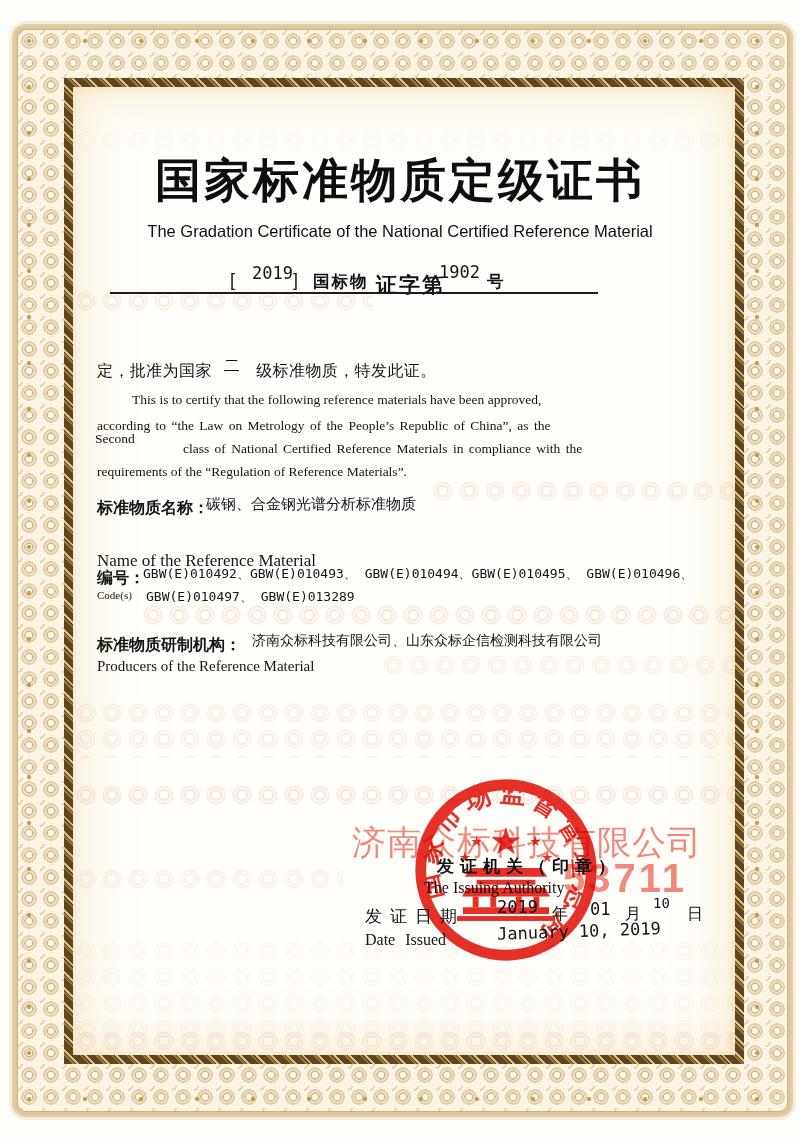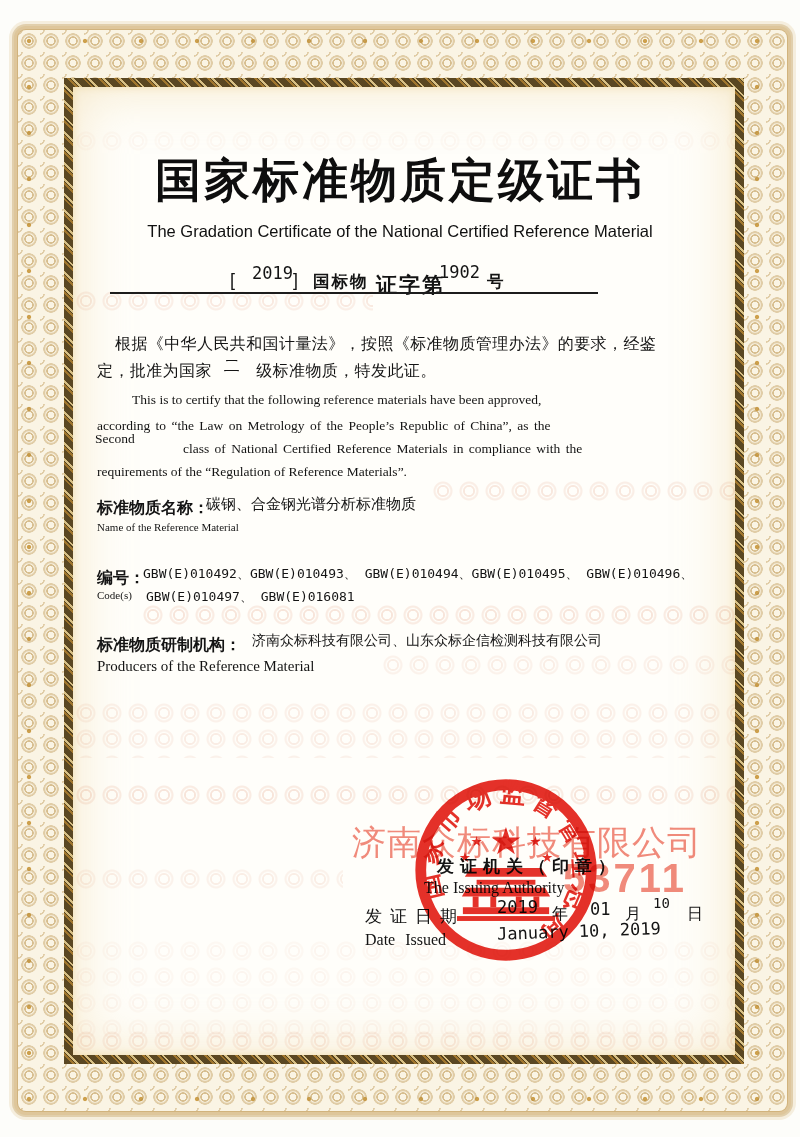--- a/index.html
+++ b/index.html
@@ -73,37 +73,36 @@
 
     <div class="abs cjk" style="left:230px;top:270px;font-size:18px">[</div>
     <div class="abs mono" style="left:252px;top:263px;font-size:17px">2019</div>
     <div class="abs cjk" style="left:293px;top:270px;font-size:18px">]</div>
     <div class="abs cjk" style="left:313px;top:271px;font-size:16.5px;font-weight:600;letter-spacing:2px">国标物</div>
     <div class="abs cjk" style="left:376px;top:271px;font-size:21px;font-weight:700;letter-spacing:2px">证字第</div>
     <div class="abs mono" style="left:439px;top:262px;font-size:17px">1902</div>
     <div class="abs cjk" style="left:487px;top:271px;font-size:16.5px;font-weight:600">号</div>
     <div class="rule"></div>
 
-    <div class="abs cjk" style="left:115px;top:334px;font-size:16px;letter-spacing:.4px">根据《中华人民共和国计量法》，按照《标准物质管理办法》的要求，经鉴</div>
     <div class="abs cjk" style="left:97px;top:361px;font-size:16px;letter-spacing:.4px"><span>定，批准为国家</span><span class="grade-cn">二</span><span>级标准物质，特发此证。</span></div>
 
     <div class="abs ser" style="left:132px;top:392px;font-size:13.5px">This is to certify that the following reference materials have been approved,</div>
     <div class="abs ser" style="left:97px;top:418px;font-size:13.5px;word-spacing:2px">according to “the Law on Metrology of the People’s Republic of China”, as the</div>
     <div class="abs ser" style="left:95px;top:431px;font-size:13.5px">Second</div>
     <div class="abs ser" style="left:183px;top:441px;font-size:13.5px;word-spacing:2px">class of National Certified Reference Materials in compliance with the</div>
     <div class="abs ser" style="left:97px;top:464px;font-size:13.5px">requirements of the “Regulation of Reference Materials”.</div>
 
     <div class="abs cjk" style="left:97px;top:498px;font-size:16px;font-weight:700">标准物质名称：</div>
     <div class="abs cjk" style="left:206px;top:495px;font-size:15px">碳钢、合金钢光谱分析标准物质</div>
-    <div class="abs ser" style="left:97px;top:521px;font-size:11px">Name of the Reference Material</div>
+    <div class="abs ser" style="left:97px;top:551px;font-size:17px">Name of the Reference Material</div>
 
     <div class="abs cjk" style="left:97px;top:568px;font-size:16px;font-weight:700">编号：</div>
     <div class="abs mono" style="left:143px;top:565px;font-size:13px">GBW(E)010492、GBW(E)010493、 GBW(E)010494、GBW(E)010495、 GBW(E)010496、</div>
     <div class="abs ser" style="left:97px;top:589px;font-size:11px">Code(s)</div>
-    <div class="abs mono" style="left:146px;top:588px;font-size:13px">GBW(E)010497、 GBW(E)016081</div>
+    <div class="abs mono" style="left:146px;top:588px;font-size:13px">GBW(E)010497、 GBW(E)013289</div>
 
     <div class="abs cjk" style="left:97px;top:635px;font-size:16px;font-weight:700">标准物质研制机构：</div>
     <div class="abs ser" style="left:97px;top:658px;font-size:15px">Producers of the Reference Material</div>
     <div class="abs cjk" style="left:252px;top:632px;font-size:14px">济南众标科技有限公司、山东众标企信检测科技有限公司</div>
 
     <div class="abs cjk" style="left:437px;top:855px;font-size:17px;font-weight:700;letter-spacing:6px">发证机关（印章）</div>
     <div class="abs ser" style="left:424px;top:879px;font-size:16px">The Issuing Authority</div>
 
     <div class="abs cjk" style="left:365px;top:905px;font-size:17px;letter-spacing:8px">发证日期</div>
     <div class="abs ser" style="left:365px;top:931px;font-size:16px;word-spacing:6px">Date Issued</div>

